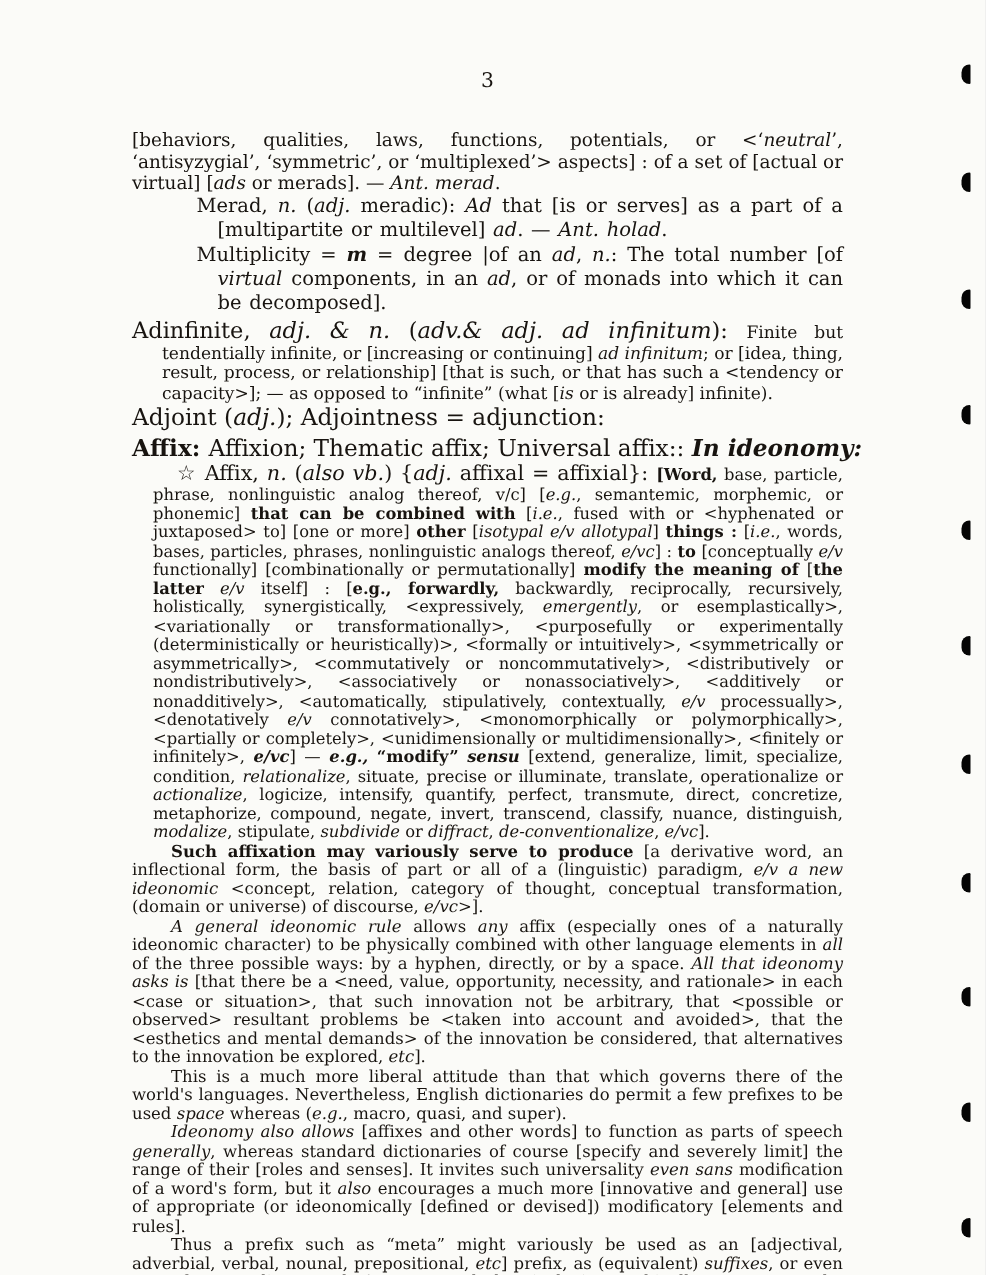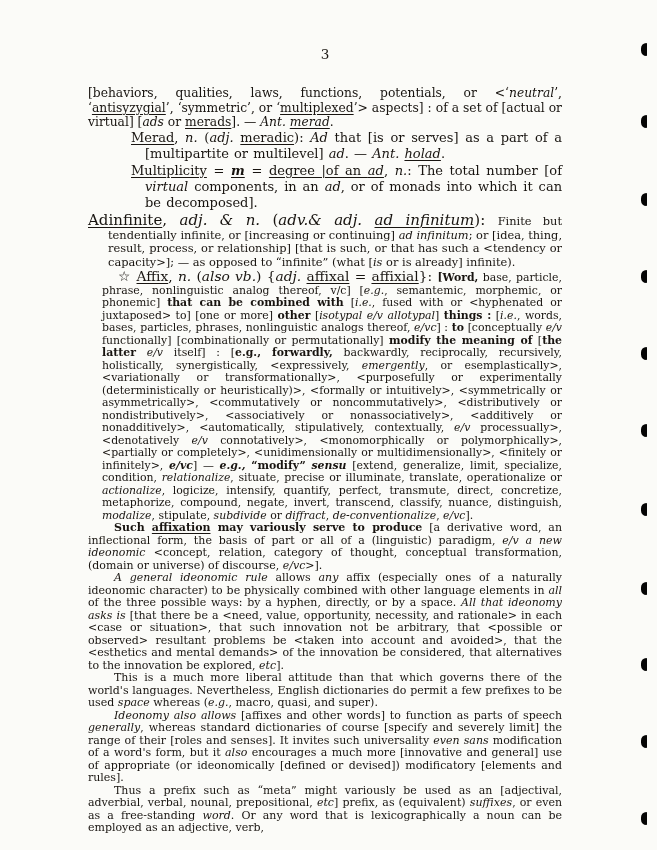--- a/index.html
+++ b/index.html
@@ -22,41 +22,43 @@
   .p-adinf{font-size:11.4px;line-height:13.4px;padding-left:20px;text-indent:-20px;margin-top:2px;}
   
   .p-head{font-size:15.5px;line-height:19.5px;margin-top:3px;text-align:left;white-space:nowrap;}
   
   .p-adef{font-size:10.9px;line-height:12.5px;padding-left:14px;text-indent:16px;margin-top:4px;}
   
   .p-body{font-size:11px;line-height:12.5px;margin-left:14px;text-indent:26px;}
   
   .fb{font-weight:bold;}
   .fi{font-style:italic;}
-  .fu{text-decoration:underline;text-decoration-thickness:1px;text-underline-offset:1.5px;}
+  .fu{text-decoration-thickness:1px;text-underline-offset:1.5px;}
   .fB{font-size:15px;line-height:17px;}
   .fL{font-size:13.8px;line-height:15px;}
   
   .mark{
     position:absolute;left:641px;width:6px;height:13px;
     background:#050505;
     border-radius:7px 1px 1px 7px / 7px 1px 1px 7px;
   }
 </style>
 </head>
 <body>
 
 <div class="page">
   <div class="content">
     <div class="page-number">3</div>
     <div id="paragraphs">
         <p class="para p-cont"><span class="">[behaviors, qualities, laws, functions, potentials, or &lt;‘</span><span class="fi">neutral</span><span class="">’, ‘</span><span class="fu">antisyzygial</span><span class="">’, ‘symmetric’, or ‘</span><span class="fu">multiplexed</span><span class="">’&gt; aspects] : of a set of [actual or virtual] [</span><span class="fi">ads</span><span class=""> or </span><span class="fu">merads</span><span class="">]. — </span><span class="fi">Ant.</span><span class=""> </span><span class="fi fu">merad</span><span class="">.</span></p>
         <p class="para p-entry"><span class="fu">Merad</span><span class="">, </span><span class="fi">n.</span><span class=""> (</span><span class="fi">adj.</span><span class=""> </span><span class="fu">meradic</span><span class="">): </span><span class="fi">Ad</span><span class=""> that [is or serves] as a part of a [multipartite or multilevel] </span><span class="fi">ad</span><span class="">. — </span><span class="fi">Ant.</span><span class=""> </span><span class="fi fu">holad</span><span class="">.</span></p>
         <p class="para p-entry"><span class="fu">Multiplicity</span><span class=""> = </span><span class="fb fi fu">m</span><span class=""> = </span><span class="fu">degree |of an </span><span class="fi fu">ad</span><span class="">, </span><span class="fi">n.</span><span class="">:  The total number [of </span><span class="fi">virtual</span><span class=""> components, in an </span><span class="fi">ad</span><span class="">, or of monads into which it can be decomposed].</span></p>
         <p class="para p-adinf"><span class="fB fu">Adinfinite</span><span class="fB">, </span><span class="fB fi">adj. &amp; n.</span><span class="fB"> (</span><span class="fB fi">adv.&amp; adj. </span><span class="fB fi fu">ad infinitum</span><span class="fB">):  </span><span class="">Finite but tendentially infinite, or [increasing or continuing] </span><span class="fi">ad infinitum</span><span class="">; or [idea, thing, result, process, or relationship] [that is such, or that has such a &lt;tendency or capacity&gt;]; — as opposed to “infinite” (what [</span><span class="fi">is</span><span class=""> or is already] infinite).</span></p>
+        <p class="para p-head"><span class="fu">Adjoint</span><span class=""> (</span><span class="fi">adj.</span><span class="">); </span><span class="fu">Adjointness</span><span class=""> = </span><span class="fu">adjunction</span><span class="">:</span></p>
+        <p class="para p-head"><span class="fb fu">Affix</span><span class="fb">:  </span><span class="fu">Affixion</span><span class="">; </span><span class="fu">Thematic affix</span><span class="">; </span><span class="fu">Universal affix</span><span class="">::  </span><span class="fb fi">In ideonomy:</span></p>
         <p class="para p-adef"><span class="fL">☆ </span><span class="fL fu">Affix</span><span class="fL">, </span><span class="fL fi">n.</span><span class="fL"> (</span><span class="fL fi">also vb.</span><span class="fL">) {</span><span class="fL fi">adj.</span><span class="fL"> </span><span class="fL fu">affixal</span><span class="fL"> = </span><span class="fL fu">affixial</span><span class="fL">}: </span><span class="fb">[Word,</span><span class=""> base, particle, phrase, nonlinguistic analog thereof, v/c] [</span><span class="fi">e.g.</span><span class="">, semantemic, morphemic, or phonemic] </span><span class="fb">that can be combined with</span><span class=""> [</span><span class="fi">i.e.</span><span class="">, fused with or &lt;hyphenated or juxtaposed&gt; to] [one or more] </span><span class="fb">other</span><span class=""> [</span><span class="fi">isotypal e/v allotypal</span><span class="">] </span><span class="fb">things :</span><span class=""> [</span><span class="fi">i.e.</span><span class="">, words, bases, particles, phrases,  nonlinguistic analogs thereof, </span><span class="fi">e/vc</span><span class="">] : </span><span class="fb">to</span><span class=""> [conceptually </span><span class="fi">e/v</span><span class=""> functionally] [combinationally or permutationally] </span><span class="fb">modify the meaning of</span><span class=""> [</span><span class="fb">the latter</span><span class=""> </span><span class="fi">e/v</span><span class=""> itself] : [</span><span class="fb">e.g., forwardly,</span><span class=""> backwardly, reciprocally, recursively, holistically, synergistically, &lt;expressively, </span><span class="fi">emergently</span><span class="">, or esemplastically&gt;, &lt;variationally or transformationally&gt;, &lt;purposefully or experimentally (deterministically or heuristically)&gt;, &lt;formally or intuitively&gt;, &lt;symmetrically or asymmetrically&gt;, &lt;commutatively or noncommutatively&gt;, &lt;distributively or nondistributively&gt;, &lt;associatively or nonassociatively&gt;, &lt;additively or nonadditively&gt;, &lt;automatically, stipulatively, contextually, </span><span class="fi">e/v</span><span class=""> processually&gt;, &lt;denotatively </span><span class="fi">e/v</span><span class=""> connotatively&gt;, &lt;monomorphically or polymorphically&gt;, &lt;partially or completely&gt;, &lt;unidimensionally or multidimensionally&gt;, &lt;finitely or infinitely&gt;, </span><span class="fb fi">e/vc</span><span class="">] — </span><span class="fb fi">e.g.,</span><span class=""> </span><span class="fb">“modify”</span><span class=""> </span><span class="fb fi">sensu</span><span class=""> [extend, generalize, limit, specialize, condition, </span><span class="fi">relationalize</span><span class="">, situate, precise or illuminate, translate, operationalize or </span><span class="fi">actionalize</span><span class="">, logicize, intensify, quantify, perfect, transmute, direct, concretize, metaphorize, compound, negate, invert, transcend, classify, nuance, distinguish, </span><span class="fi">modalize</span><span class="">, stipulate, </span><span class="fi">subdivide</span><span class=""> or </span><span class="fi">diffract</span><span class="">, </span><span class="fi">de-conventionalize</span><span class="">, </span><span class="fi">e/vc</span><span class="">].</span></p>
         <p class="para p-body"><span class="fb">Such </span><span class="fb fu">affixation</span><span class="fb"> may variously serve to produce</span><span class=""> [a derivative word, an inflectional form, the basis of part or all of a (linguistic) paradigm, </span><span class="fi">e/v a new ideonomic</span><span class=""> &lt;concept, relation, category of thought, conceptual transformation, (domain or universe) of discourse, </span><span class="fi">e/vc</span><span class="">&gt;].</span></p>
         <p class="para p-body"><span class="fi">A general ideonomic rule</span><span class=""> allows </span><span class="fi">any</span><span class=""> affix (especially ones of a naturally ideonomic character) to be physically combined with other language elements in </span><span class="fi">all</span><span class=""> of the three possible ways: by a hyphen, directly, or by a space. </span><span class="fi">All that ideonomy asks is</span><span class=""> [that there be a &lt;need, value, opportunity, necessity, and rationale&gt; in each &lt;case or situation&gt;, that such innovation not be arbitrary, that &lt;possible or observed&gt; resultant problems be &lt;taken into account and avoided&gt;, that the &lt;esthetics and mental demands&gt; of the innovation be considered, that alternatives to the innovation be explored, </span><span class="fi">etc</span><span class="">].</span></p>
         <p class="para p-body"><span class="">This is a much more liberal attitude than that which governs there of the world's languages. Nevertheless, English dictionaries do permit a few prefixes to be used </span><span class="fi">space</span><span class=""> whereas (</span><span class="fi">e.g.</span><span class="">, macro, quasi, and super).</span></p>
         <p class="para p-body"><span class="fi">Ideonomy also allows</span><span class=""> [affixes and other words] to function as parts of speech </span><span class="fi">generally</span><span class="">, whereas standard dictionaries of course [specify and severely limit] the range of their [roles and senses]. It invites such universality </span><span class="fi">even sans</span><span class=""> modification of a word's form, but it </span><span class="fi">also</span><span class=""> encourages a much more [innovative and general] use of appropriate (or ideonomically [defined or devised]) modificatory [elements and rules].</span></p>
         <p class="para p-body"><span class="">Thus a prefix such as “meta” might variously be used as an [adjectival, adverbial, verbal, nounal, prepositional, </span><span class="fi">etc</span><span class="">] prefix, as (equivalent) </span><span class="fi">suffixes</span><span class="">, or even as a free-standing </span><span class="fi">word</span><span class="">. Or any word that is lexicographically a noun can be employed as an adjective, verb, </span></p>
       </div>
   </div>
   <div id="marks">
       <div class="mark" style="top: 43px;"></div>

